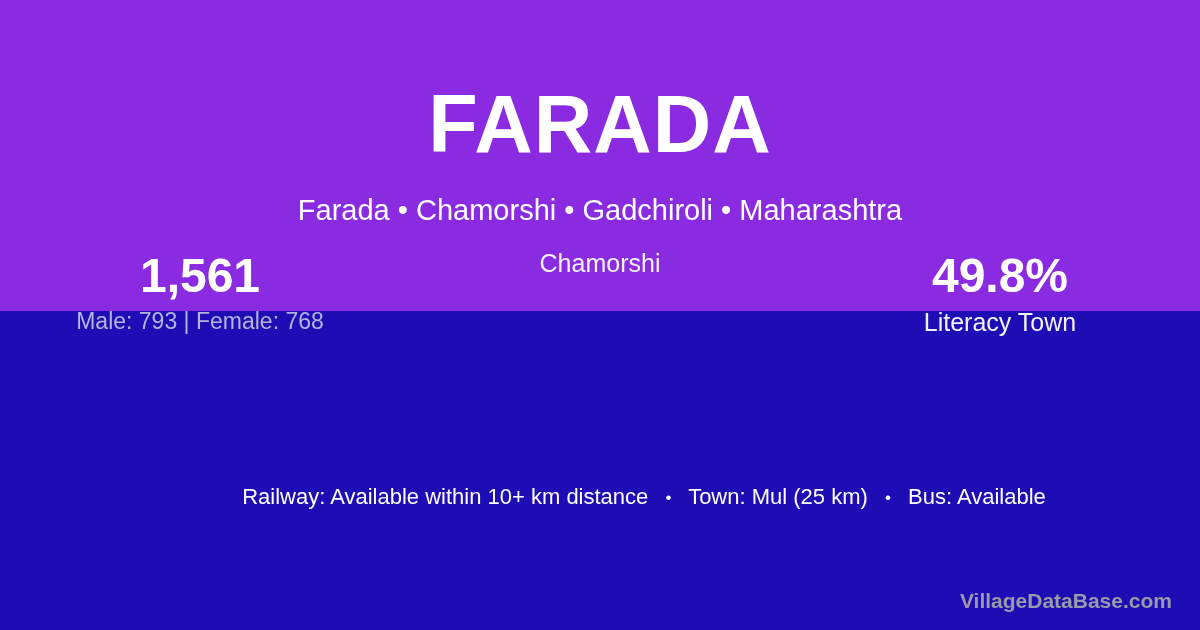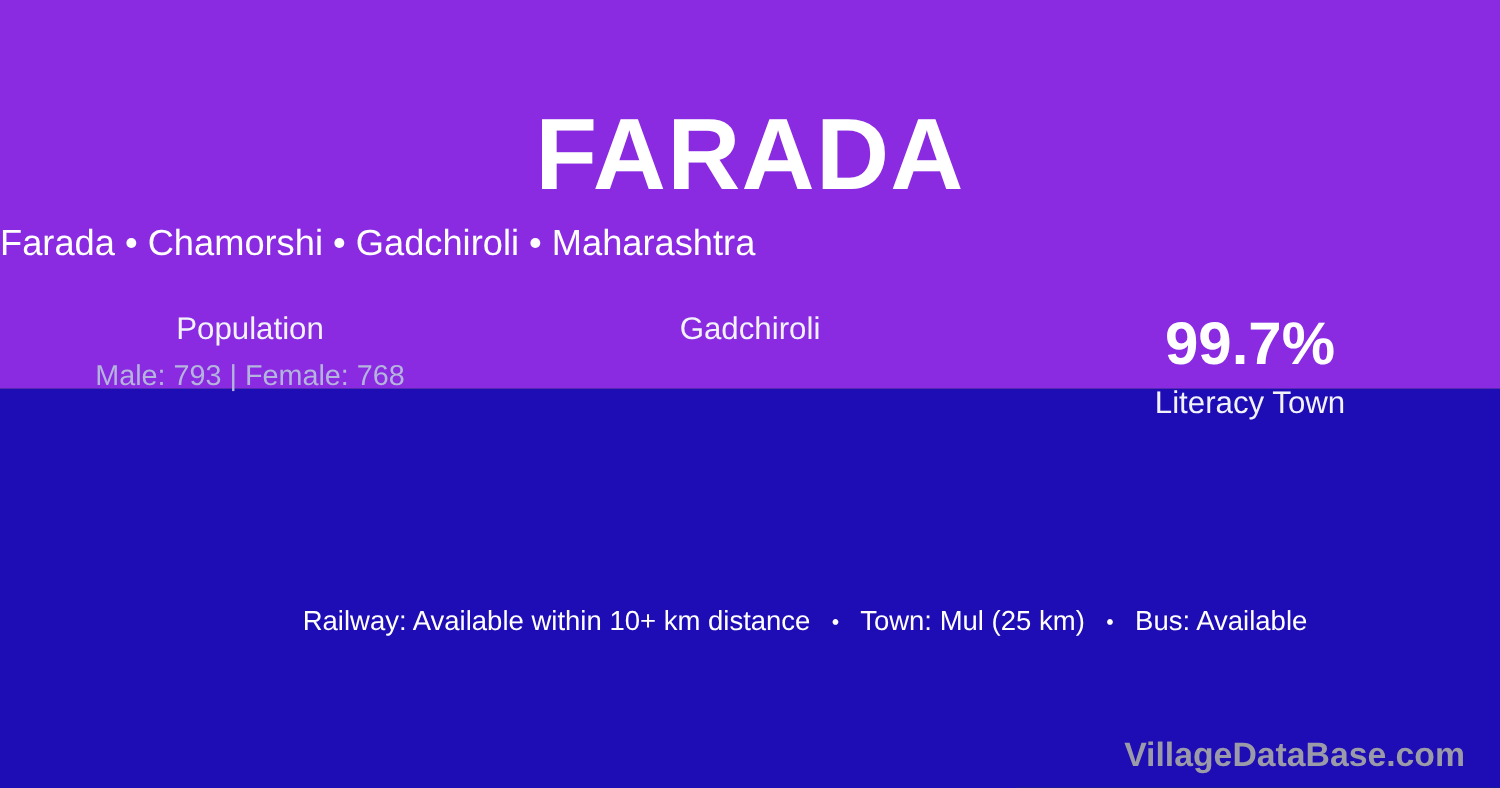--- a/index.html
+++ b/index.html
@@ -11,21 +11,21 @@
     width: 1200px;
     height: 630px;
     overflow: hidden;
     font-family: "Liberation Sans", sans-serif;
     background: #1E0CB4;
   }
   .card {
     position: relative;
     width: 1200px;
     height: 630px;
-    background: #14532d;
+    background: #7f1d1d;
   }
   
   .purple-band {
     position: absolute;
     left: 0;
     top: 0;
     width: 1200px;
     height: 311px;
     background: #8A2BE2;
   }
@@ -53,23 +53,23 @@
     text-align: center;
     font-size: 81px;
     font-weight: bold;
     color: #FFFFFF;
     letter-spacing: 1px;
     line-height: 1;
   }
   .subtitle {
     position: absolute;
     left: 0;
-    top: 180px;
+    top: 195px;
     width: 1200px;
-    text-align: left;
+    text-align: center;
     font-size: 29px;
     font-weight: normal;
     color: #FFFFFF;
     line-height: 1.1;
   }
   .stats-row {
     position: absolute;
     left: 0;
     top: 250px;
     width: 1200px;
@@ -116,21 +116,21 @@
     display: inline-block;
     padding: 0 11px;
     font-size: 17px;
     vertical-align: middle;
     color: #FFFFFF;
   }
   .footer {
     position: absolute;
     right: 28px;
     top: 588px;
-    font-size: 27px;
+    font-size: 21px;
     font-weight: bold;
     color: #9A9AA8;
     line-height: 1.2;
     text-align: right;
   }
 </style>
 </head>
 <body>
 
 <div class="card">
@@ -140,30 +140,30 @@
 
   <div class="content">
 
     <div class="title">FARADA</div>
 
     <div class="subtitle">Farada • Chamorshi • Gadchiroli • Maharashtra</div>
 
     <div class="stats-row">
 
       <div class="stat-col">
-        <div class="stat-label">Population</div>
+        <div class="stat-value">1,561</div>
         <div class="stat-sub">Male: 793 | Female: 768</div>
       </div>
 
       <div class="stat-col">
-        <div class="stat-label">Gadchiroli</div>
+        <div class="stat-label">Chamorshi</div>
       </div>
 
       <div class="stat-col">
-        <div class="stat-value">99.7%</div>
+        <div class="stat-value">49.8%</div>
         <div class="stat-label">Literacy Town</div>
       </div>
 
     </div>
 
     <div class="infra-line">
       <span>Railway: Available within 10+ km distance</span>
       <span class="infra-sep">•</span>
       <span>Town: Mul (25 km)</span>
       <span class="infra-sep">•</span>

